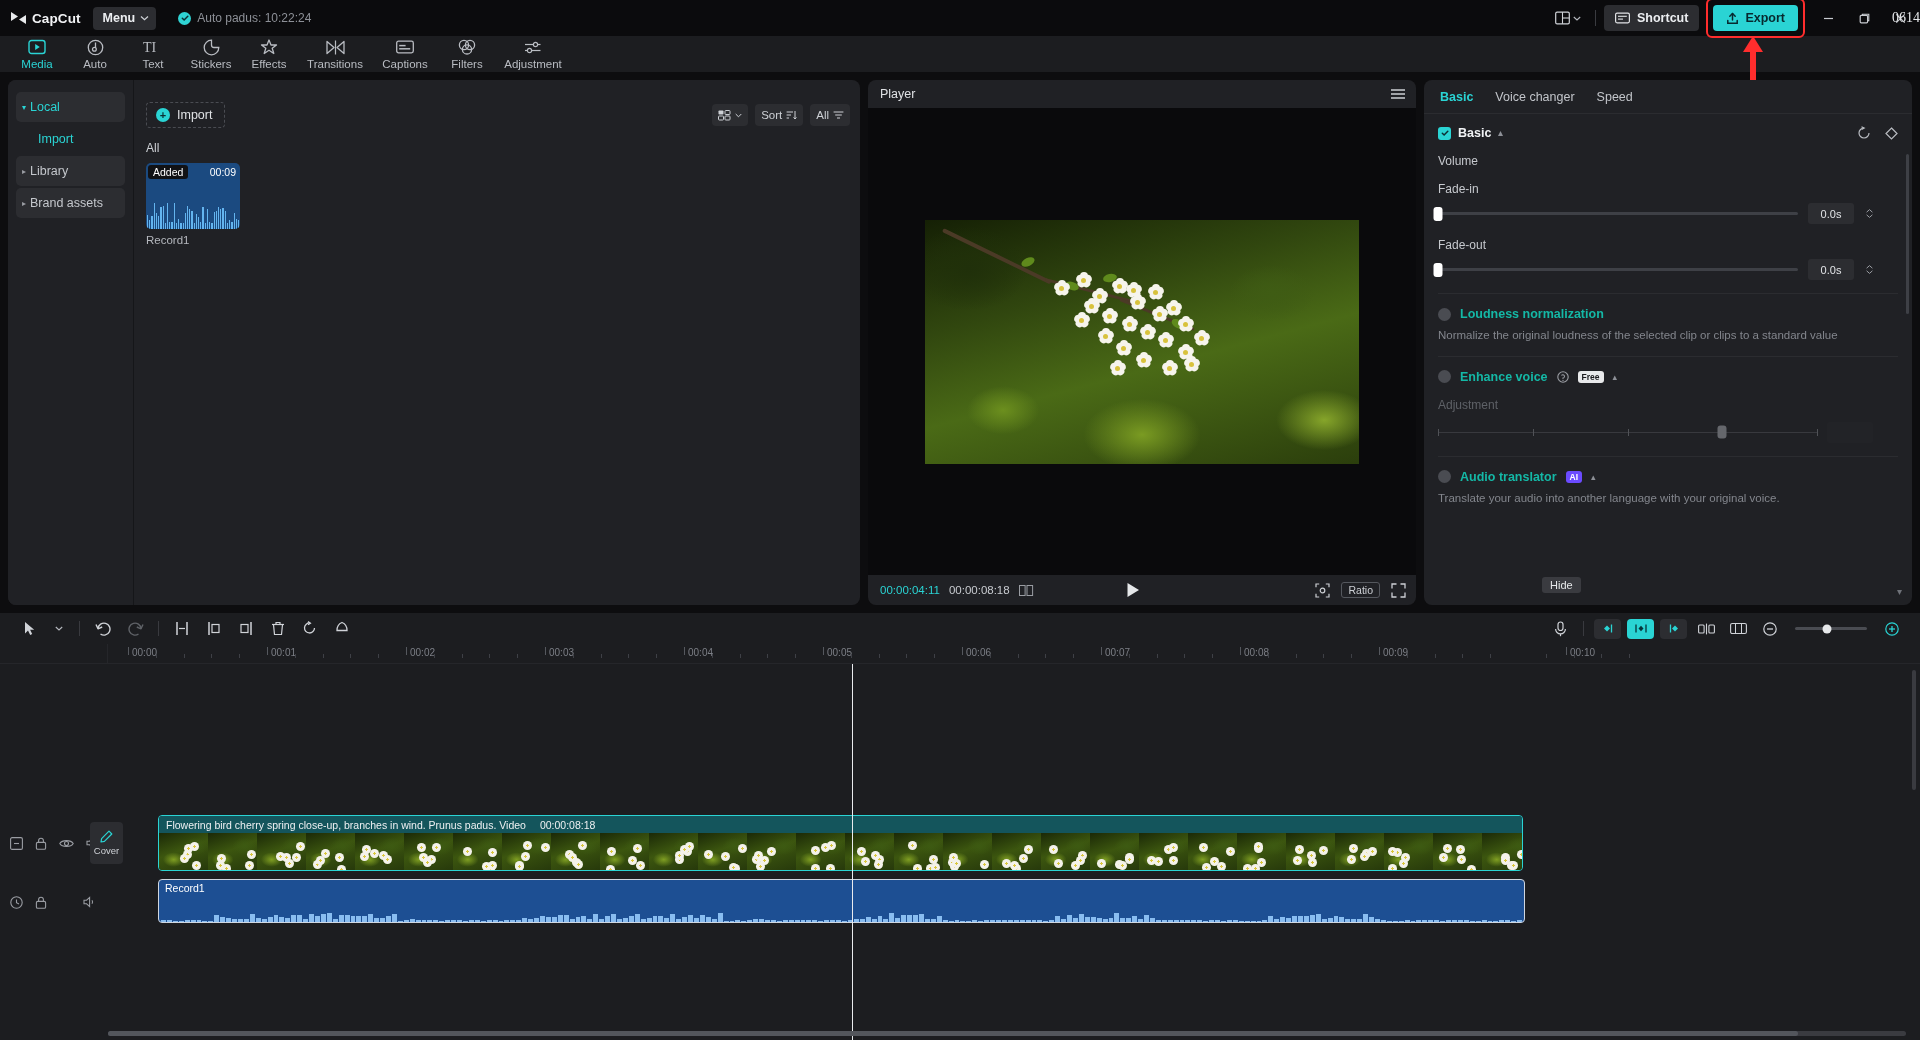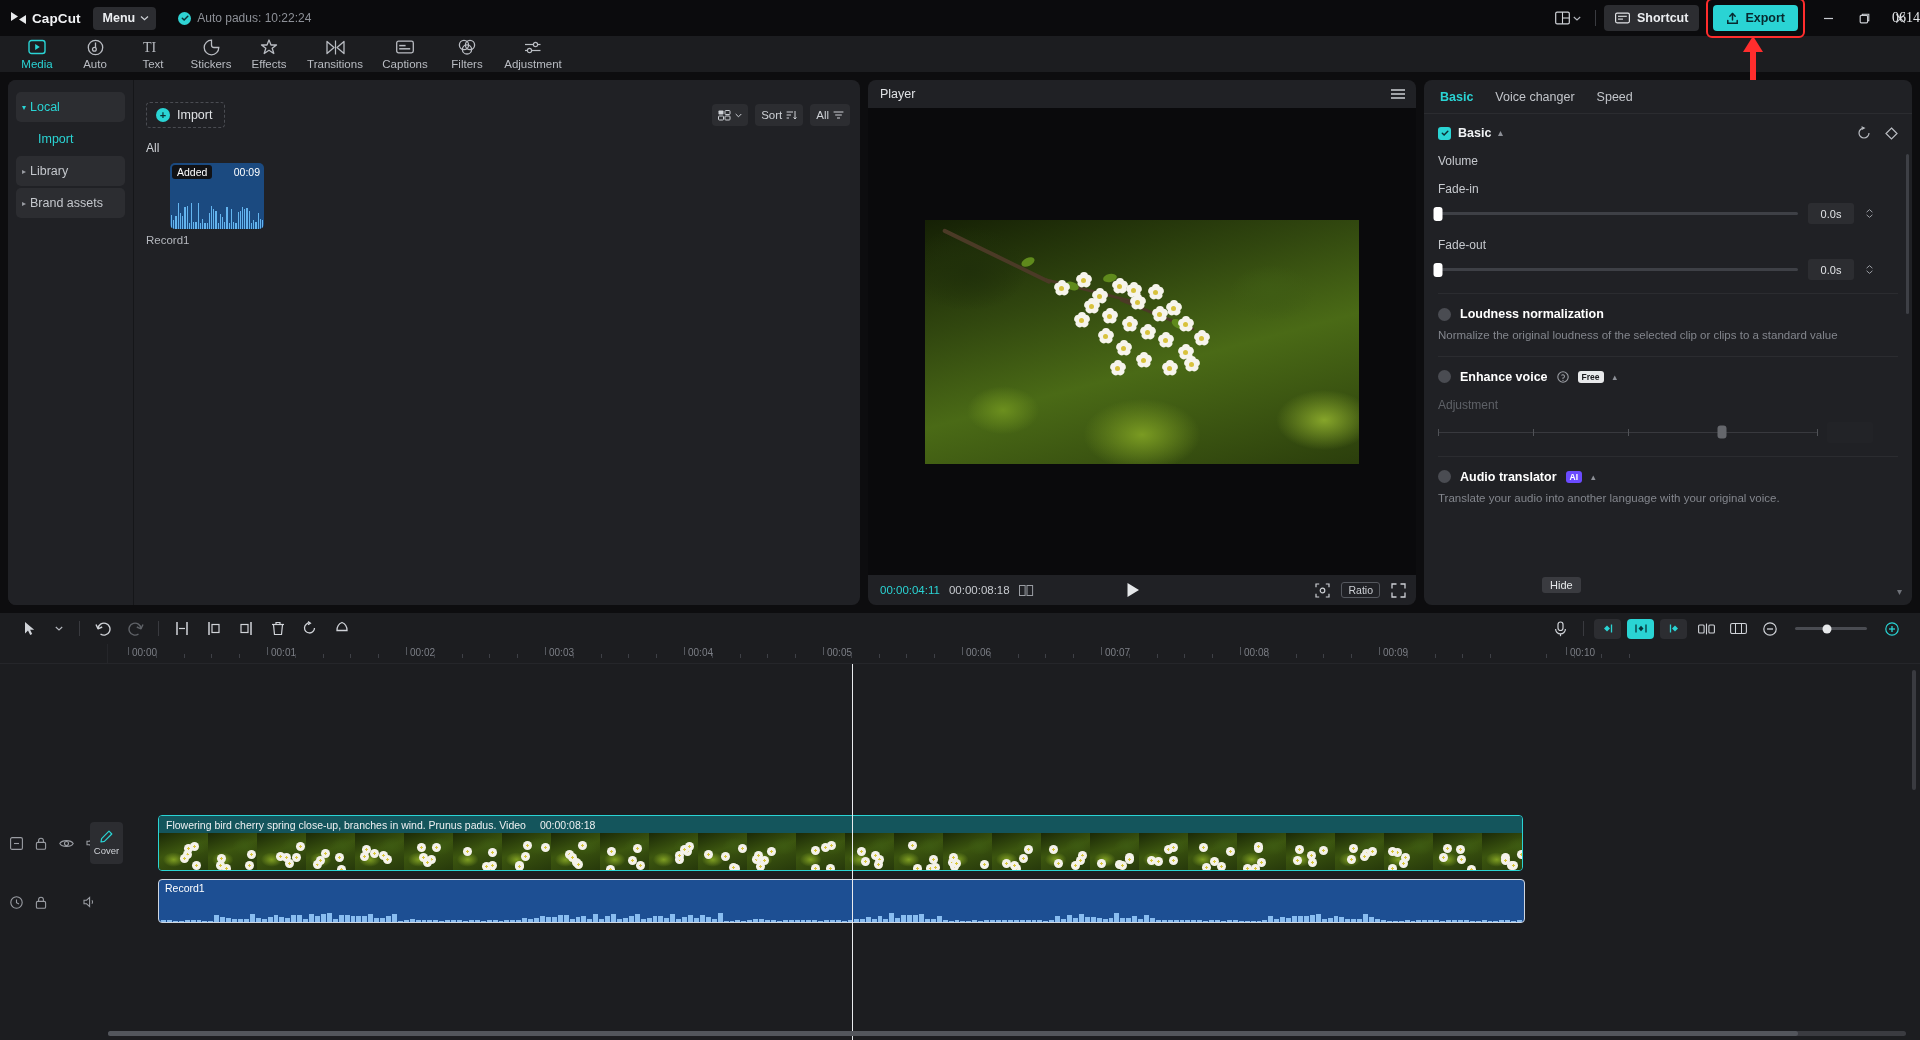--- a/index.html
+++ b/index.html
@@ -107,21 +107,21 @@
   .lp-tools { margin-left: auto; display: flex; align-items: center; gap: 7px; }
   .tool-chip {
     height: 22px; background: #2c2d31; border-radius: 4px; padding: 0 6px;
     display: flex; align-items: center; gap: 4px; font-size: 11.5px; color: #cdd0d5;
   }
   .all-label { margin-top: 13px; font-size: 12px; color: #cfd2d7; }
   .mediagrid { margin-top: 8px; display: flex; gap: 12px; flex-wrap: wrap; }
   .media-card { width: 94px; }
   .media-thumb {
     width: 94px; height: 66px; border-radius: 5px; background: #1b4a80;
-    position: relative; overflow: hidden; display: flex; align-items: flex-end; margin-left: 24px;
+    position: relative; overflow: hidden; display: flex; align-items: flex-end;
   }
   .badge-added {
     position: absolute; left: 2px; top: 2px; background: #111215; color: #fff;
     font-size: 10.5px; padding: 1px 5px; border-radius: 3px;
   }
   .badge-dur {
     position: absolute; right: 4px; top: 3px; color: #fff; font-size: 10.5px;
   }
   .wave { display: flex; align-items: flex-end; gap: 1px; width: 100%; height: 26px; padding: 0 1px; }
   .wave i { flex: 1; background: #63b4ef; display: block; }
@@ -191,21 +191,21 @@
   .numbox {
     width: 46px; height: 21px; background: #2c2d31; border-radius: 3px;
     display: flex; align-items: center; justify-content: center;
     font-size: 11px; color: #e2e4e7;
   }
   .spin { display: flex; flex-direction: column; gap: 1px; margin-left: 2px; }
   .reset-ico { width: 15px; display: flex; justify-content: center; }
   .hr { height: 1px; background: #2b2c30; margin: 13px 0 0 0; }
   .toggle-row { display: flex; align-items: center; gap: 9px; margin-top: 13px; }
   .tog { width: 13px; height: 13px; border-radius: 50%; background: #4a4c52; }
-  .tog-label { font-size: 12.5px; font-weight: 700; color: #ffffff; }
+  .tog-label { font-size: 12.5px; font-weight: 700; color: #14b8a6; }
   .desc { font-size: 11.5px; color: #83868d; margin-top: 7px; line-height: 1.3; }
   .pill {
     font-size: 8.5px; font-weight: 700; padding: 1px 4px; border-radius: 3px;
     display: inline-flex; align-items: center; gap: 2px;
   }
   .pill.free { background: #e8e9eb; color: #1a1b1e; }
   .pill.ai { background: #6b4bff; color: #fff; }
   .dim { color: #5e6167; }
   .intensity-row { display: flex; align-items: center; gap: 10px; margin-top: 10px; opacity: .45; }
   .tick-track { flex: 1; height: 1px; background: #55585e; position: relative; }

